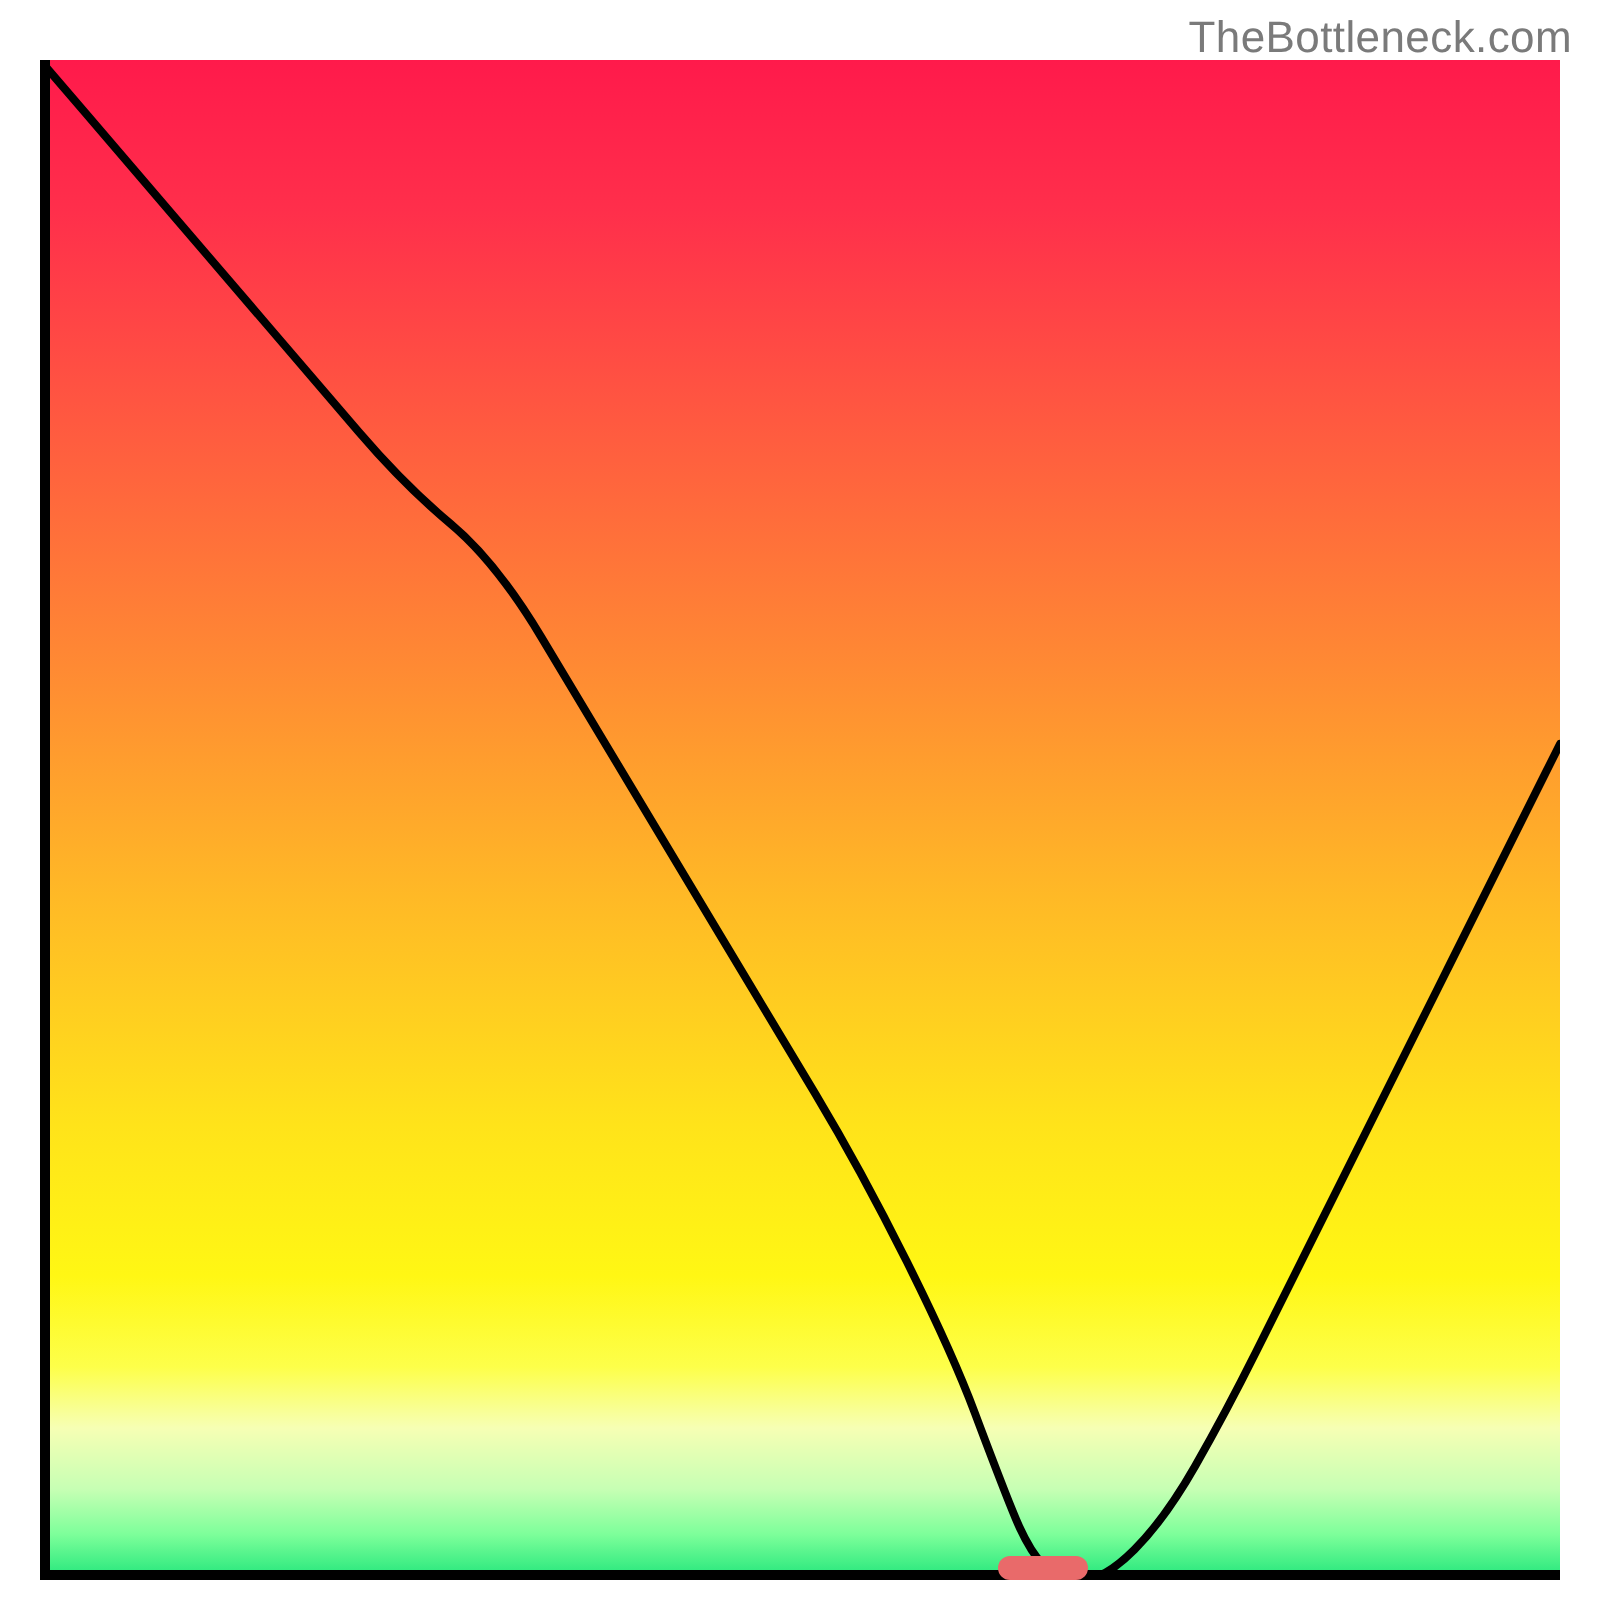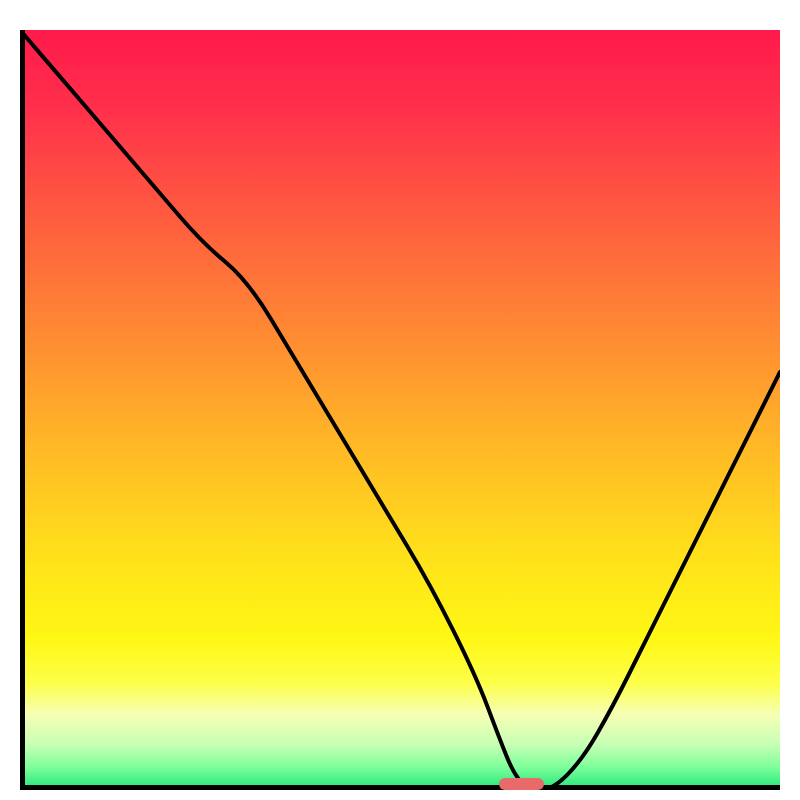--- a/index.html
+++ b/index.html
@@ -71,20 +71,21 @@
     position: absolute;
     height: 12px;
     border-radius: 6px;
     z-index: 5;
   }
 </style>
 </head>
 <body>
 
 <div class="container">
+  <div class="watermark">TheBottleneck.com</div>
 
   <div class="plot-frame">
     <div class="plot-area">
 
       <svg class="gradient" viewBox="0 0 100 100" preserveAspectRatio="none">
         <defs>
           <linearGradient id="bg-grad" x1="0" y1="0" x2="0" y2="1">
               <stop offset="0%" stop-color="#ff1a4b"></stop>
               <stop offset="10%" stop-color="#ff2f4b"></stop>
               <stop offset="25%" stop-color="#ff5d3f"></stop>

